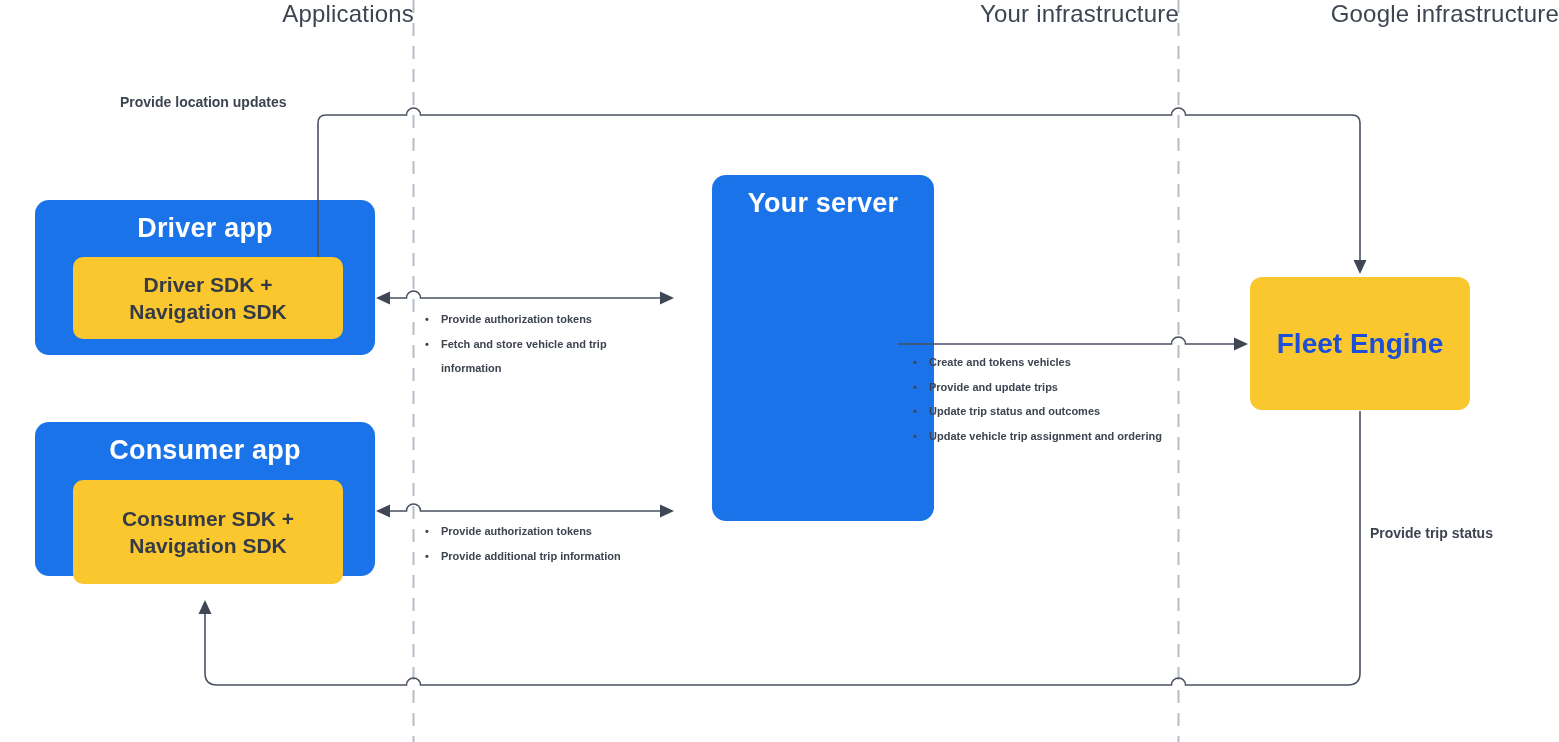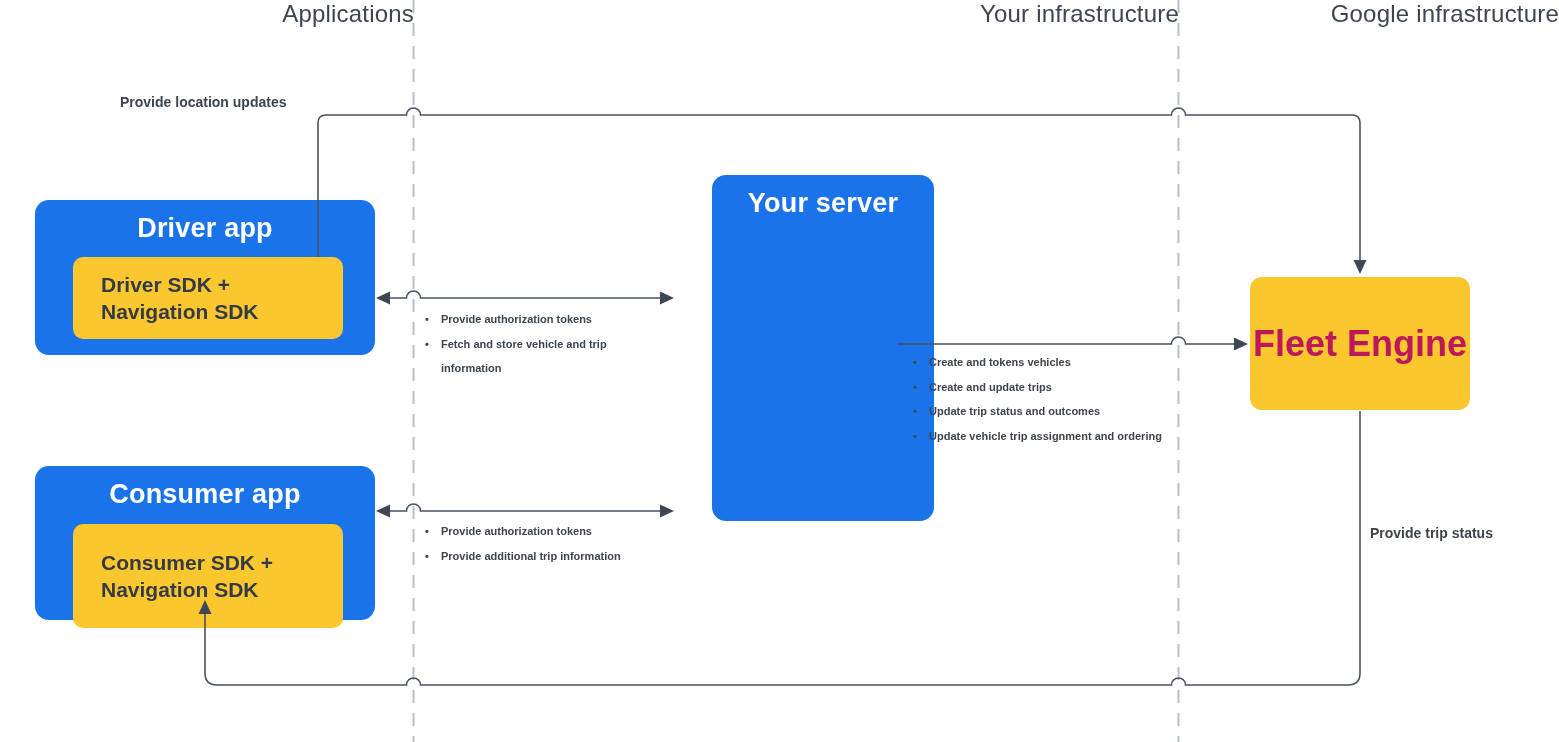--- a/index.html
+++ b/index.html
@@ -34,53 +34,54 @@
   }
   .node-title {
     color: #ffffff;
     font-weight: 700;
     font-size: 27px;
     text-align: center;
     padding-top: 13px;
     letter-spacing: 0.2px;
   }
   .driver-app   { left: 35px;  top: 200px; width: 340px; height: 155px; }
-  .consumer-app { left: 35px;  top: 466px; width: 340px; height: 154px; }
+  .consumer-app { left: 35px;  top: 422px; width: 340px; height: 154px; }
   .your-server  { left: 676px; top: 175px; width: 222px; height: 346px; margin-left: 36px; }
 
   .sdk-box {
     position: absolute;
     left: 38px;
     width: 270px;
     background: #fbc72e;
     border-radius: 10px;
     display: flex;
     align-items: center;
     justify-content: center;
+    text-align: center;
     font-weight: 700;
     font-size: 21px;
     line-height: 27px;
     color: #343b46;
     box-sizing: border-box;
     padding: 0 28px;
   }
   .driver-app .sdk-box   { top: 57px; height: 82px; }
   .consumer-app .sdk-box { top: 58px; height: 104px; }
 
   .fleet-engine {
     position: absolute;
     left: 1250px; top: 277px; width: 220px; height: 133px;
     background: #fbc72e;
     border-radius: 12px;
     display: flex;
     align-items: center;
     justify-content: center;
     font-weight: 700;
-    font-size: 36px;
-    color: #be185d;
+    font-size: 28px;
+    color: #1d4ed8;
   }
 
   
   .edge-label {
     position: absolute;
     font-weight: 700;
     font-size: 14px;
     color: #3d4450;
     white-space: nowrap;
   }
@@ -153,21 +154,21 @@
 
   <div class="edge-label label-location">Provide location updates</div>
   <div class="edge-label label-status">Provide trip status</div>
 
   <ul class="bullets bullets-driver">
       <li>Provide authorization tokens</li>
       <li>Fetch and store vehicle and trip information</li>
     </ul>
   <ul class="bullets bullets-server">
       <li>Create and tokens vehicles</li>
-      <li>Create and update trips</li>
+      <li>Provide and update trips</li>
       <li>Update trip status and outcomes</li>
       <li>Update vehicle trip assignment and ordering</li>
     </ul>
   <ul class="bullets bullets-consumer">
       <li>Provide authorization tokens</li>
       <li>Provide additional trip information</li>
     </ul>
 
   <svg class="connectors" viewBox="0 0 1559 742">
 

